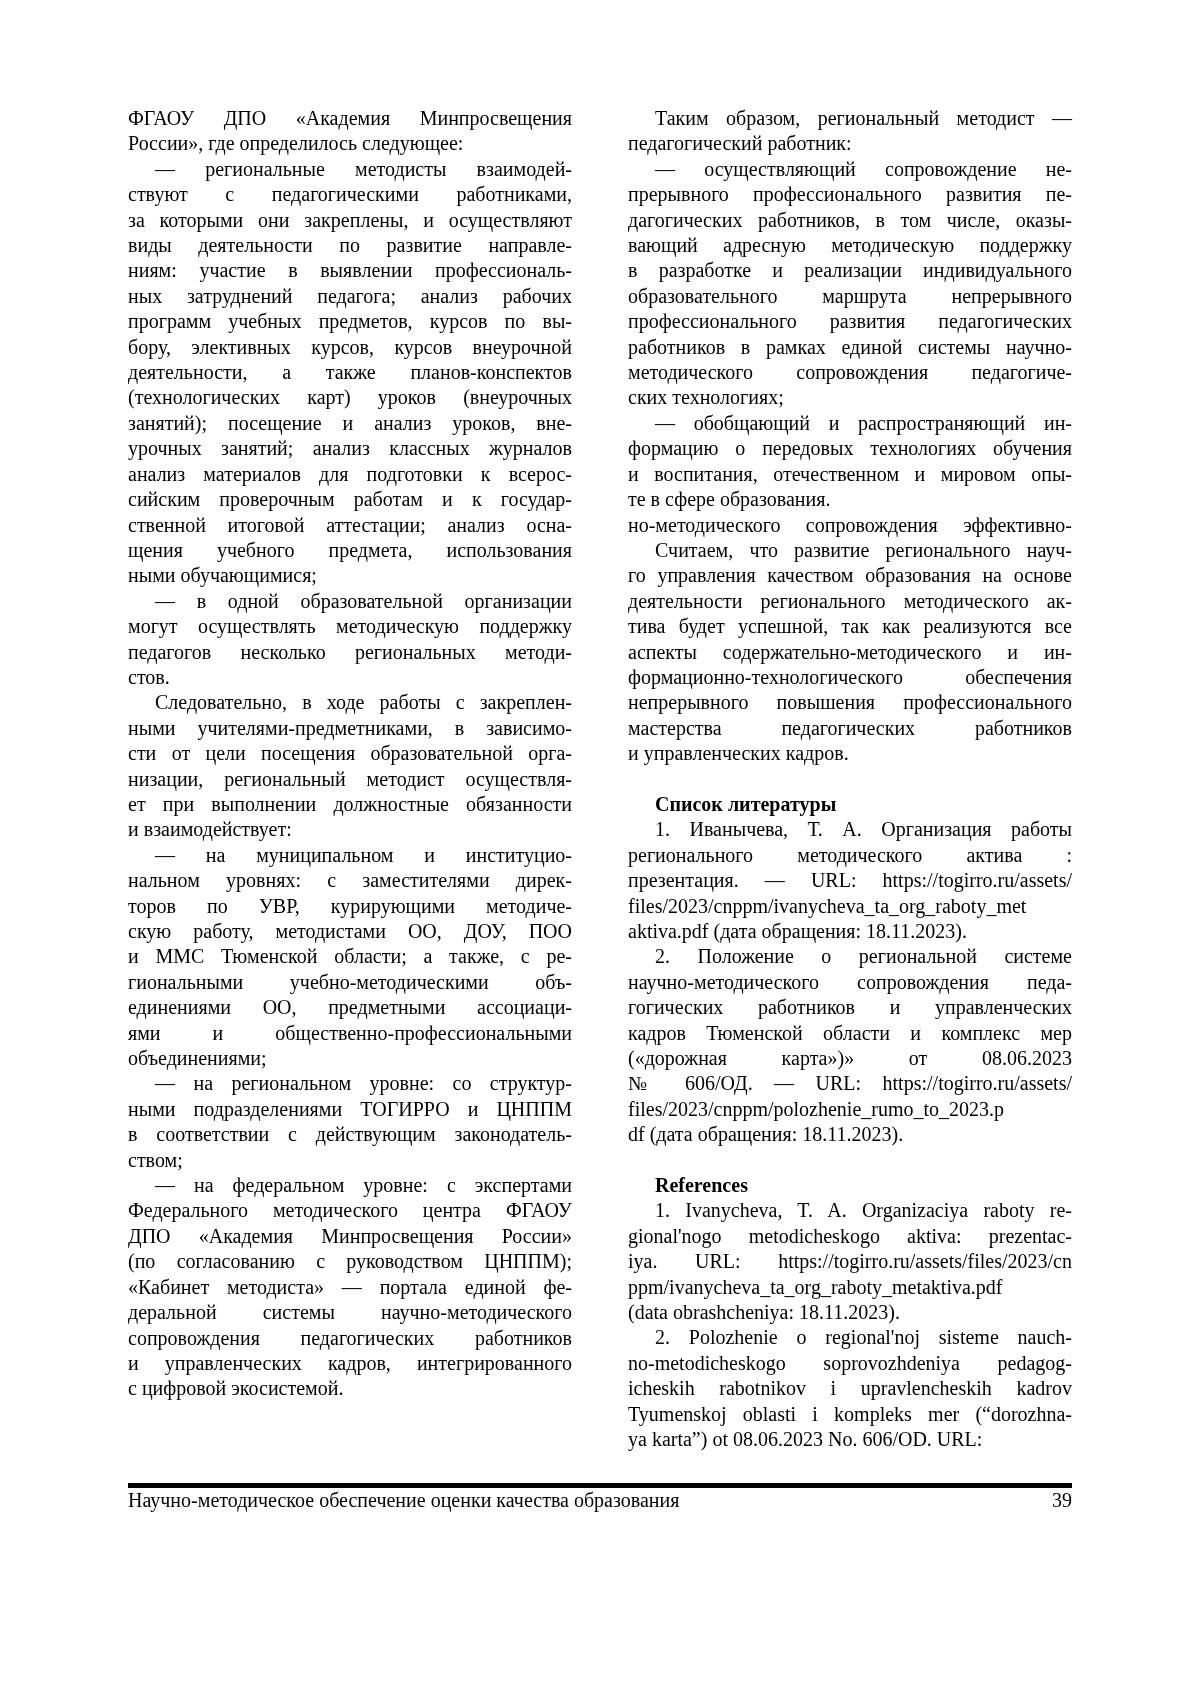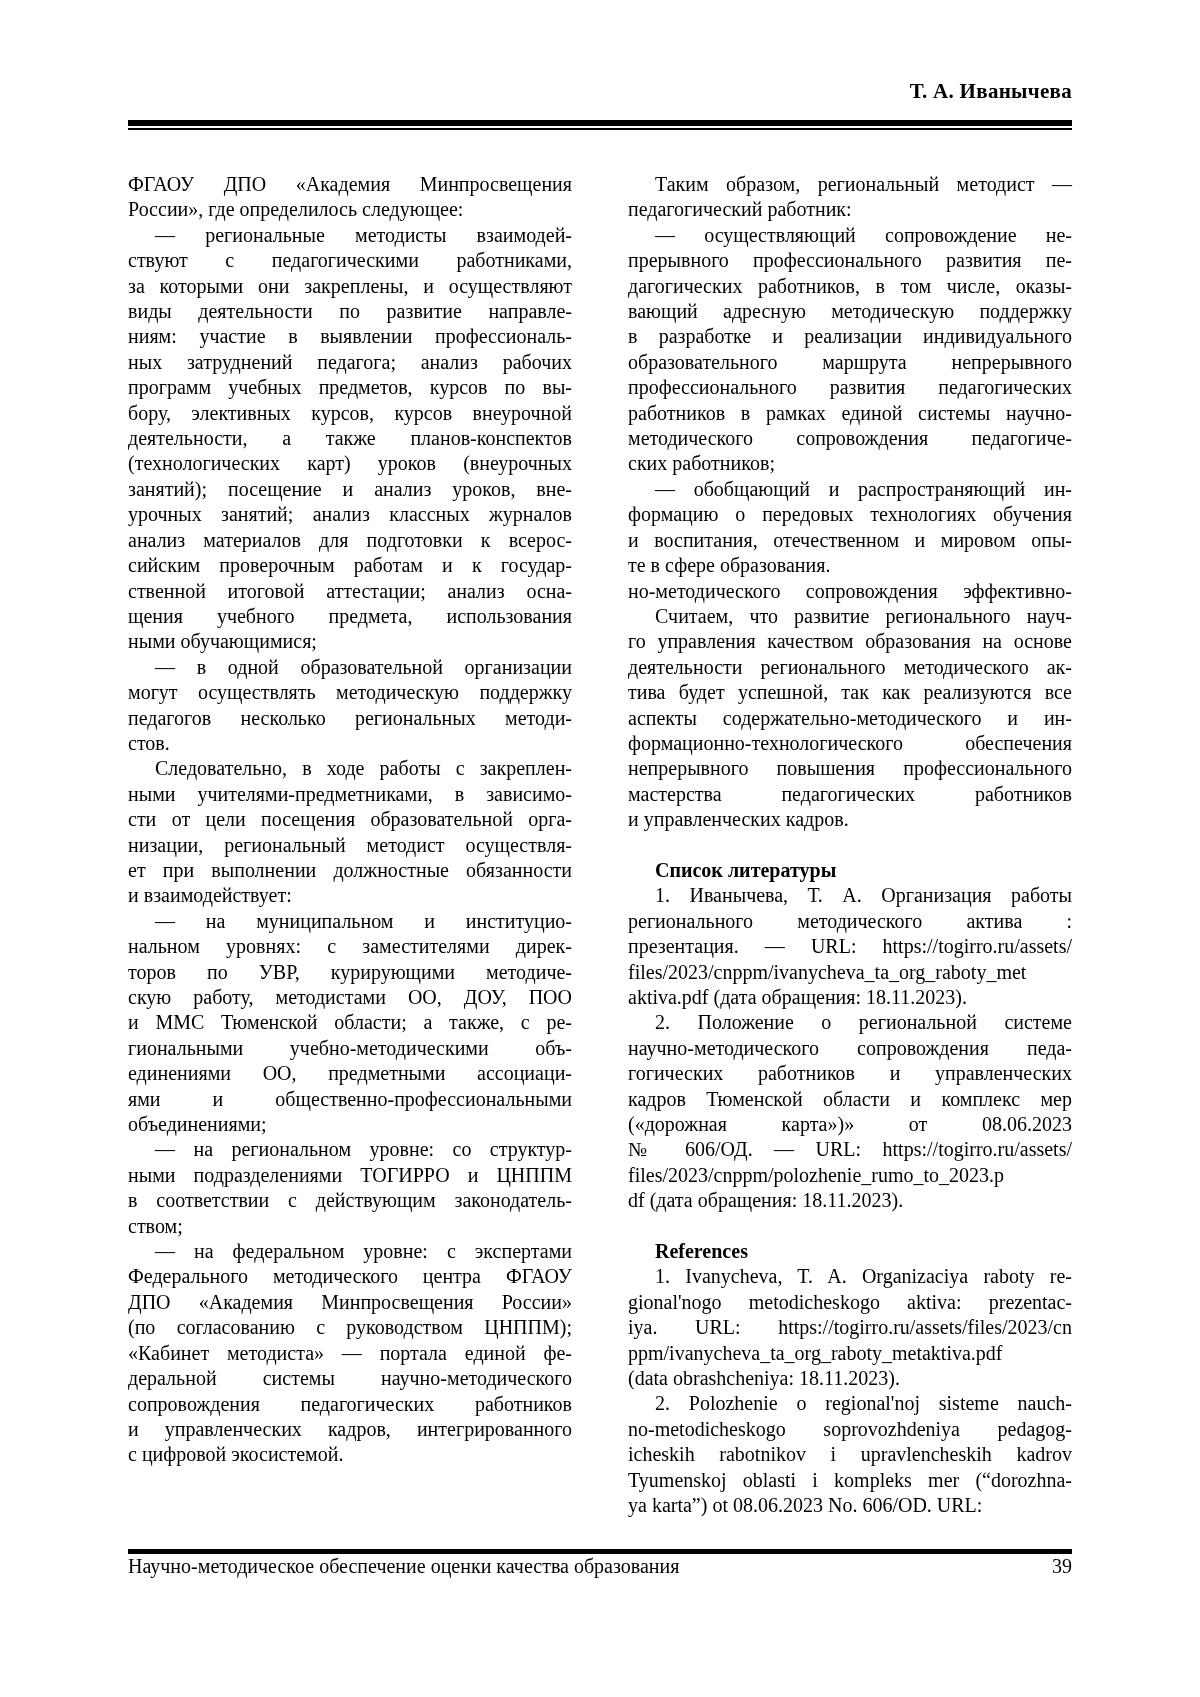--- a/index.html
+++ b/index.html
@@ -21,21 +21,21 @@
     line-height: 26px;
     letter-spacing: 0.3px;
   }
   .header-rule { margin-top: 16px; }
   .hr-thick { height: 6px; background: #000; margin-bottom: 2px; }
   .hr-thin  { height: 2px; background: #000; }
 
   .content {
     display: flex;
     gap: 56px;
-    margin-top: 42px;
+    margin-top: 28px;
   }
   .col {
     width: 450px;
     font-size: 20px;
     line-height: 25.4px;
   }
   .para { margin: 0; }
   .line { text-align: justify; text-align-last: justify; }
   .line.last { text-align-last: left; }
   .line.first { padding-left: 27px; }
@@ -53,27 +53,20 @@
     align-items: baseline;
     font-size: 20px;
     line-height: 25px;
   }
 </style>
 </head>
 <body>
 
 <div class="page">
 
-  <div class="header">
-    <div class="author">Т. А. Иванычева</div>
-    <div class="header-rule">
-      <div class="hr-thick"></div>
-      <div class="hr-thin"></div>
-    </div>
-  </div>
 
   <div class="content">
     <div class="col">
         <div class="para">
           <div class="line">ФГАОУ ДПО «Академия Минпросвещения</div>
           <div class="line last">России», где определилось следующее:</div>
         </div>
         <div class="para">
           <div class="line first">— региональные методисты взаимодей-</div>
           <div class="line">ствуют с педагогическими работниками,</div>
@@ -144,21 +137,21 @@
         <div class="para">
           <div class="line first">— осуществляющий сопровождение не-</div>
           <div class="line">прерывного профессионального развития пе-</div>
           <div class="line">дагогических работников, в том числе, оказы-</div>
           <div class="line">вающий адресную методическую поддержку</div>
           <div class="line">в разработке и реализации индивидуального</div>
           <div class="line">образовательного маршрута непрерывного</div>
           <div class="line">профессионального развития педагогических</div>
           <div class="line">работников в рамках единой системы научно-</div>
           <div class="line">методического сопровождения педагогиче-</div>
-          <div class="line last">ских работников;</div>
+          <div class="line last">ских технологиях;</div>
         </div>
         <div class="para">
           <div class="line first">— обобщающий и распространяющий ин-</div>
           <div class="line">формацию о передовых технологиях обучения</div>
           <div class="line">и воспитания, отечественном и мировом опы-</div>
           <div class="line last">те в сфере образования.</div>
         </div>
         <div class="para">
           <div class="line">но-методического сопровождения эффективно-</div>
           <div class="line first">Считаем, что развитие регионального науч-</div>

